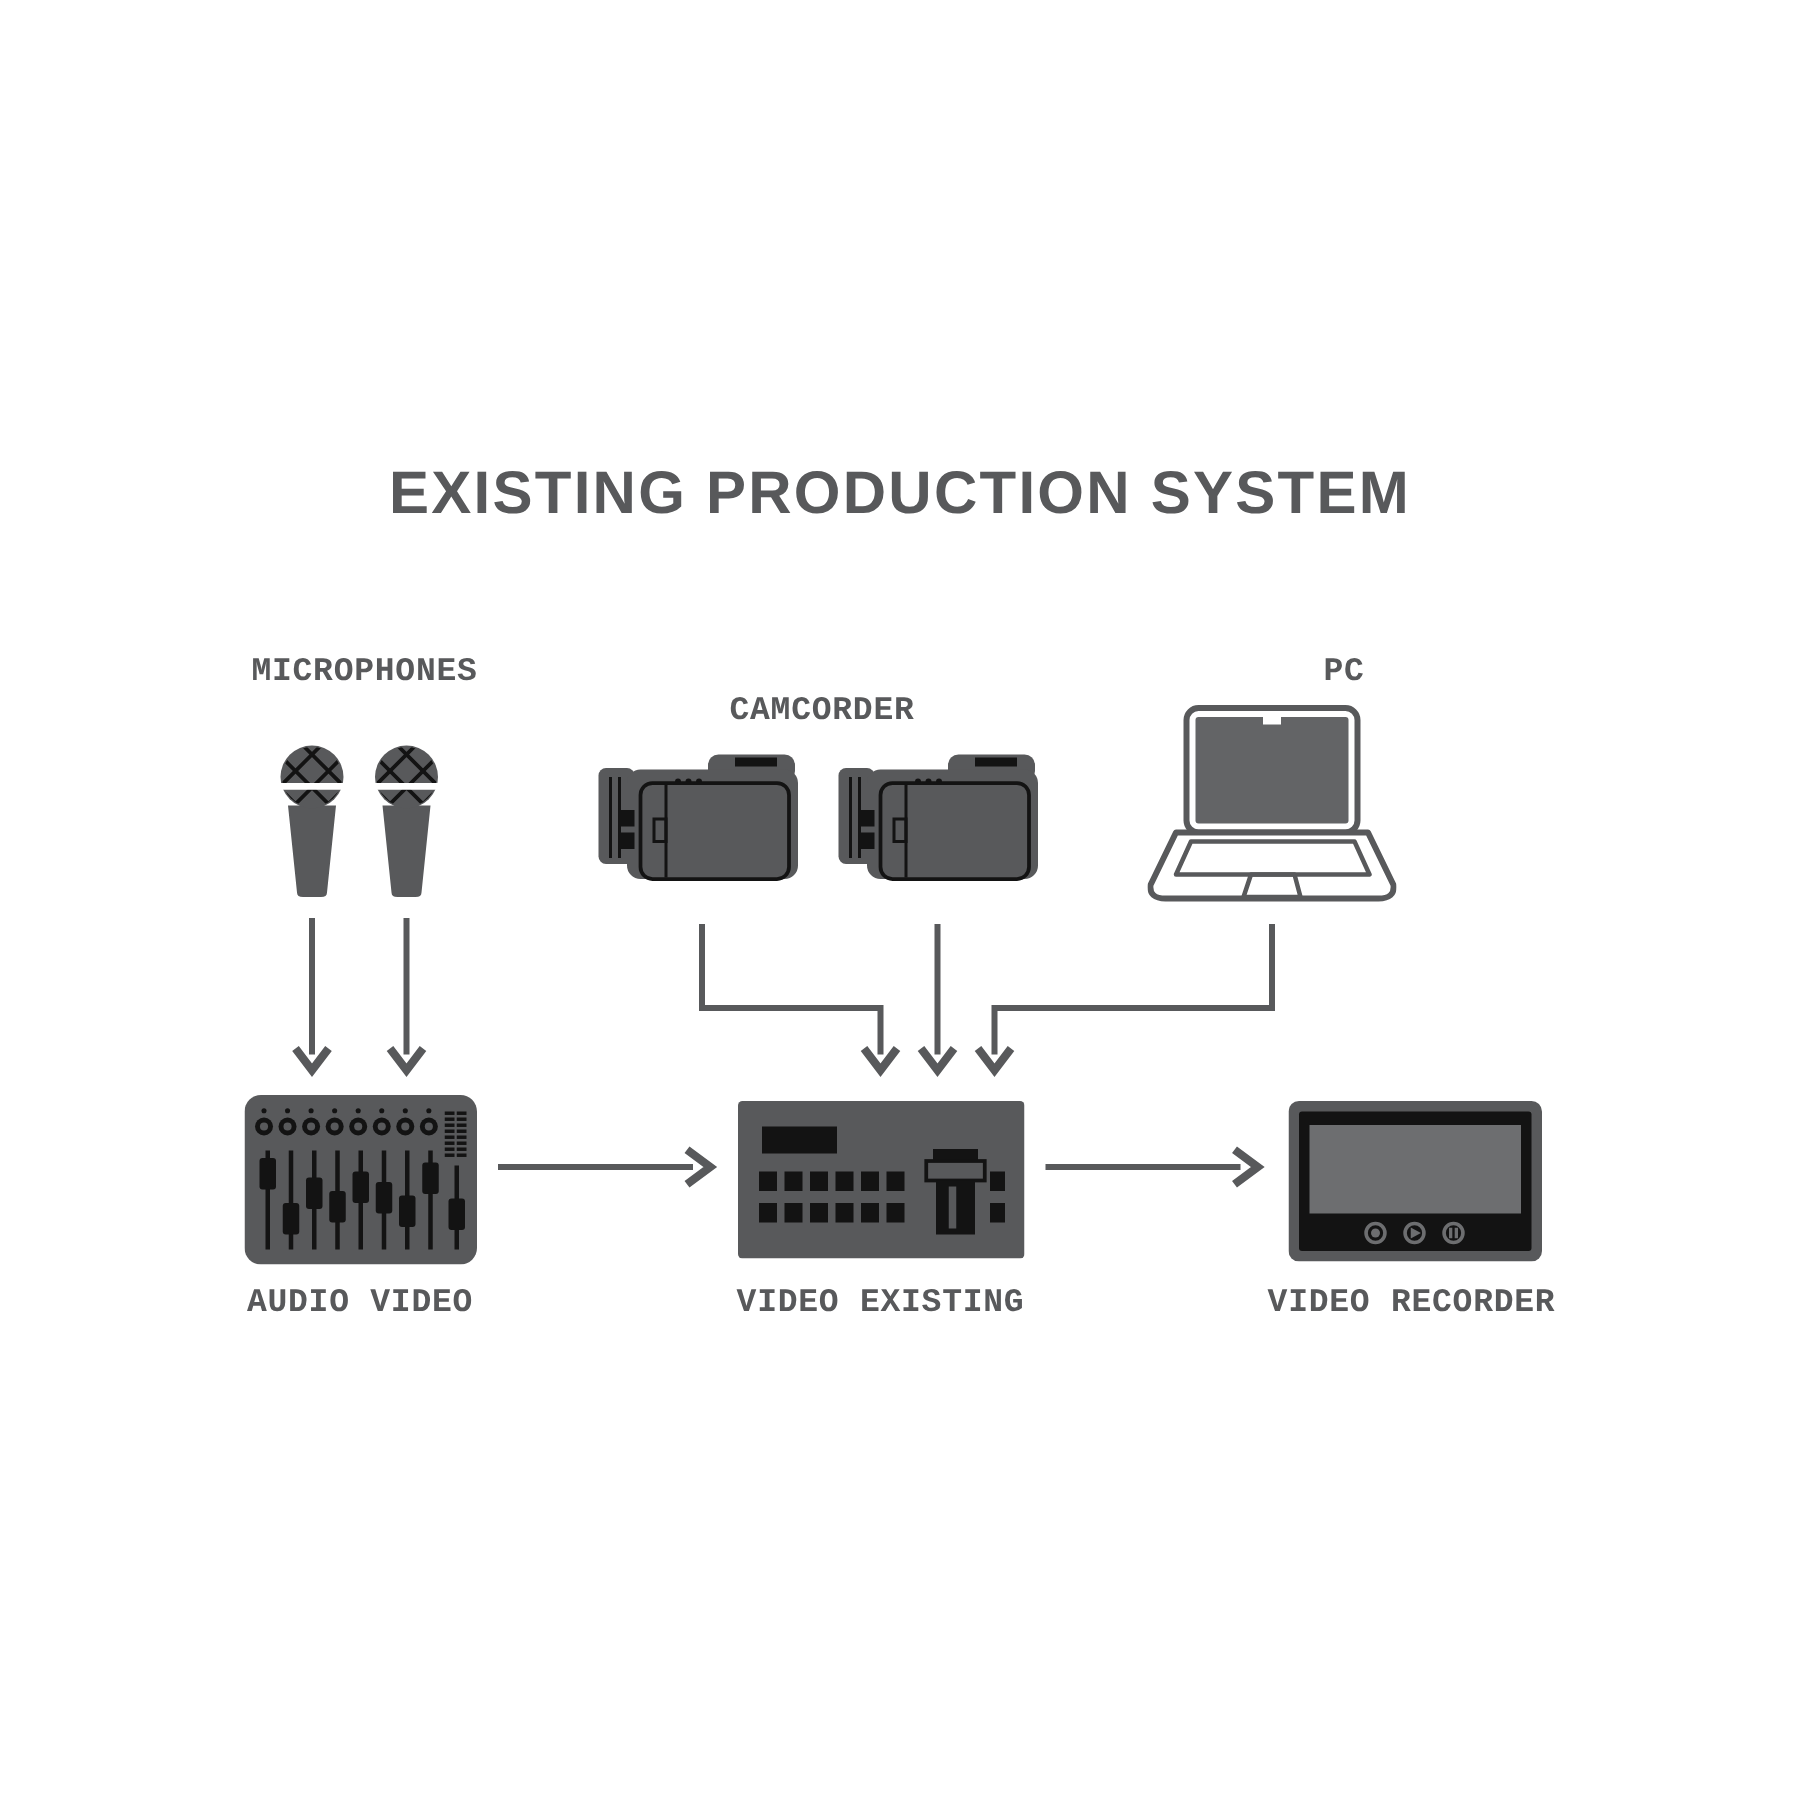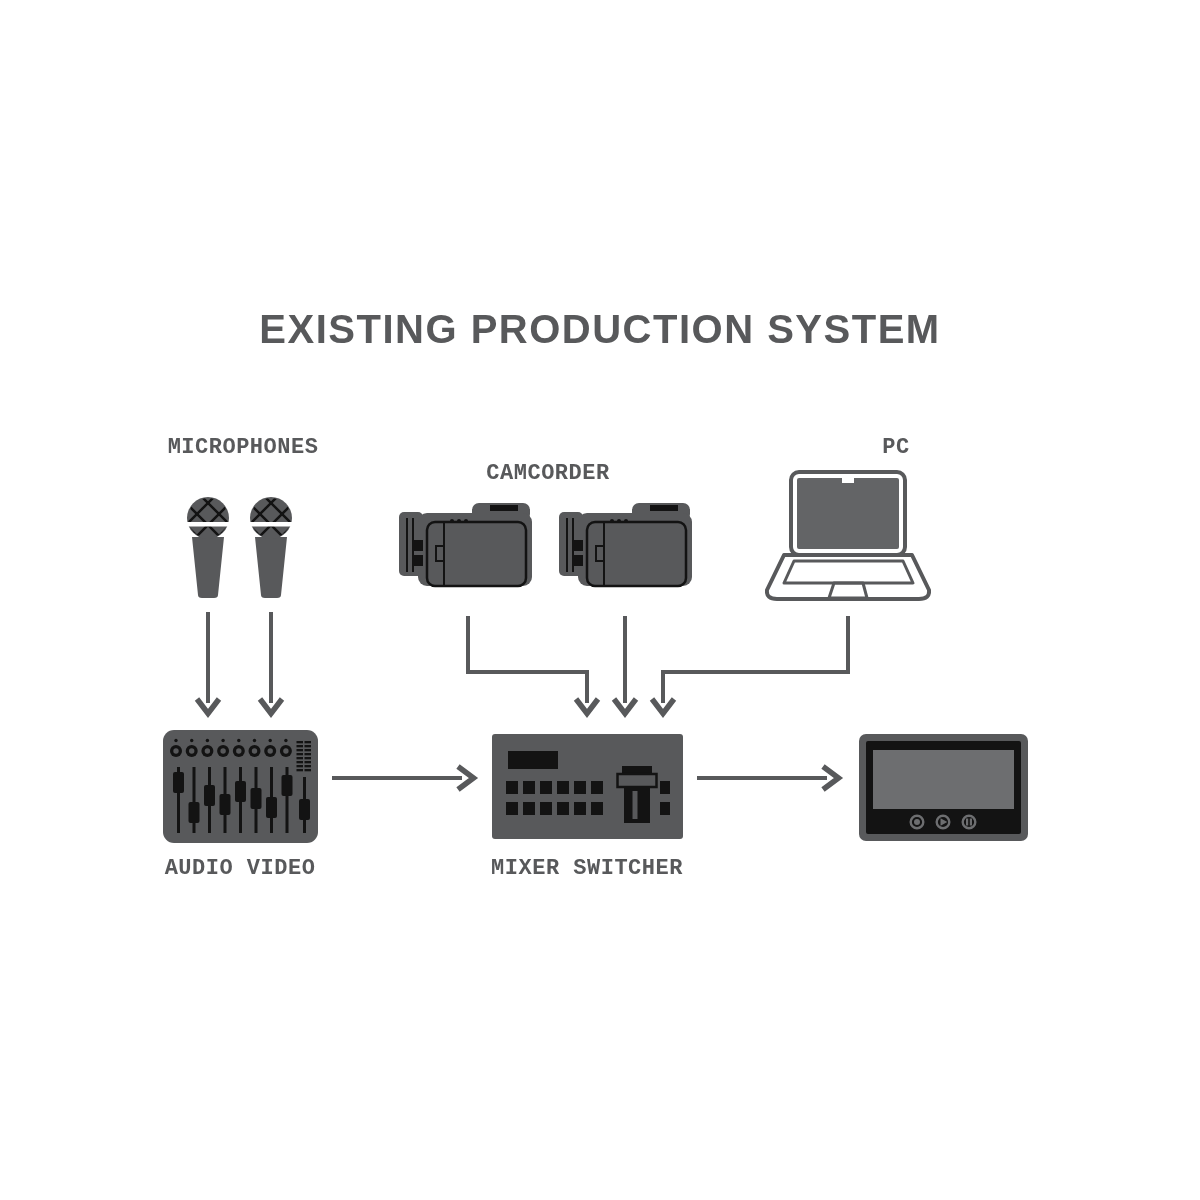--- a/index.html
+++ b/index.html
@@ -215,21 +215,22 @@
       <use href="#sym-mixer"></use>
     </svg>
   <svg class="icon" style="left:492px;top:734px" width="191" height="105">
       <use href="#sym-switcher"></use>
     </svg>
   <svg class="icon" style="left:859px;top:734px" width="169" height="107">
       <use href="#sym-recorder"></use>
     </svg>
 
   <div class="node-label lbl-mixer">AUDIO VIDEO</div>
-  <div class="node-label lbl-switcher">MIXER SWITCHER</div>
+  <div class="node-label lbl-switcher">VIDEO EXISTING</div>
+  <div class="node-label lbl-recorder">VIDEO RECORDER</div>
 
   <svg id="arrow-layer" width="1200" height="1200">
     <g stroke="var(--ink)" stroke-width="4" fill="none">
       <path d="M208,612 V703"></path>
       <path d="M271,612 V703"></path>
       <path d="M468,616 V672 H587 V703"></path>
       <path d="M625,616 V703"></path>
       <path d="M848,616 V672 H663 V703"></path>
       <path d="M332,778 H462"></path>
       <path d="M697,778 H827"></path>

